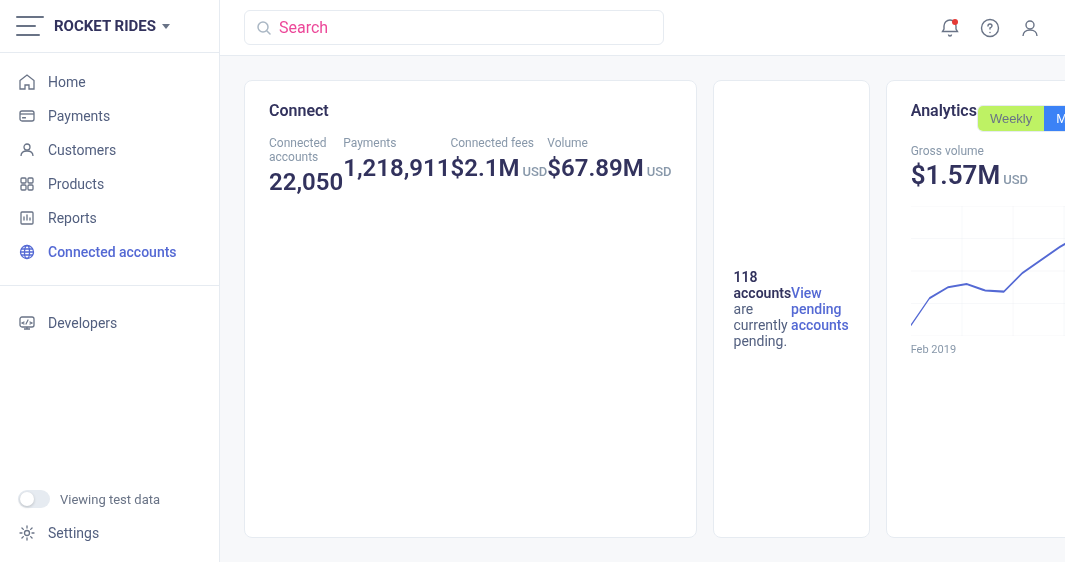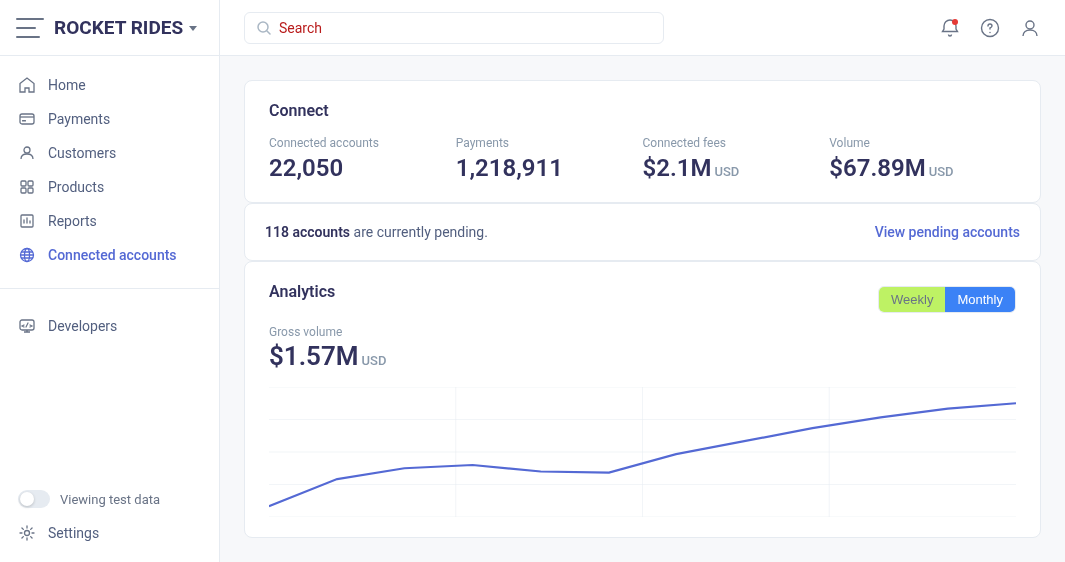--- a/index.html
+++ b/index.html
@@ -43,21 +43,21 @@
       display: block;
       height: 2px;
       background: #697386;
       border-radius: 2px;
     }
     .sidebar-header-icon span:nth-child(1) { width: 100%; }
     .sidebar-header-icon span:nth-child(2) { width: 70%; }
     .sidebar-header-icon span:nth-child(3) { width: 85%; }
     .brand-name {
       font-weight: 700;
-      font-size: 19px;
+      font-size: 15px;
       color: #32325d;
       margin-right: 6px;
     }
     .chevron-down {
       width: 0; height: 0;
       border-left: 4px solid transparent;
       border-right: 4px solid transparent;
       border-top: 5px solid #697386;
       margin-top: 1px;
     }
@@ -156,22 +156,22 @@
       border-radius: 6px;
       padding: 7px 12px;
       background: #fff;
       color: #aab7c4;
     }
     .search-icon-svg {
       margin-right: 8px;
       flex-shrink: 0;
     }
     .search-input-text {
-      font-size: 14px;
-      color: #b91c1c;
+      font-size: 16px;
+      color: #ec4899;
     }
     .topbar-actions {
       margin-left: auto;
       display: flex;
       align-items: center;
       gap: 18px;
     }
     .topbar-icon {
       width: 22px;
       height: 22px;
@@ -181,21 +181,22 @@
       cursor: pointer;
       color: #697386;
     }
 
     
     .content {
       flex: 1;
       padding: 24px;
       overflow-y: auto;
       display: flex;
-      flex-direction: column;
+      flex-direction: row;
+      gap: 16px;
     }
 
     
     .card {
       background: #fff;
       border: 1px solid #e6ebf1;
       border-radius: 8px;
       padding: 20px 24px;
     }
 
@@ -529,20 +530,21 @@
           <line x1="0" y1="90" x2="800" y2="90" stroke="#e6ebf1" stroke-width="0.5"></line>
           <line x1="0" y1="120" x2="800" y2="120" stroke="#e6ebf1" stroke-width="0.5"></line>
 
           <line x1="200" y1="0" x2="200" y2="120" stroke="#e6ebf1" stroke-width="0.5"></line>
           <line x1="400" y1="0" x2="400" y2="120" stroke="#e6ebf1" stroke-width="0.5"></line>
           <line x1="600" y1="0" x2="600" y2="120" stroke="#e6ebf1" stroke-width="0.5"></line>
 
           <polyline points="0,110 73,85 145,75 218,72 291,78 364,79 436,62 509,50 582,38 655,28 727,20 800,15" fill="none" stroke="#5469d4" stroke-width="2" stroke-linejoin="round"></polyline>
         </svg>
         <div class="chart-x-labels">
+          <span class="chart-x-label">Feb 2019</span>
           <span class="chart-x-label"></span>
           <span class="chart-x-label"></span>
           <span class="chart-x-label"></span>
         </div>
       </div>
     </div>
 
   </div>
 </div>
 

